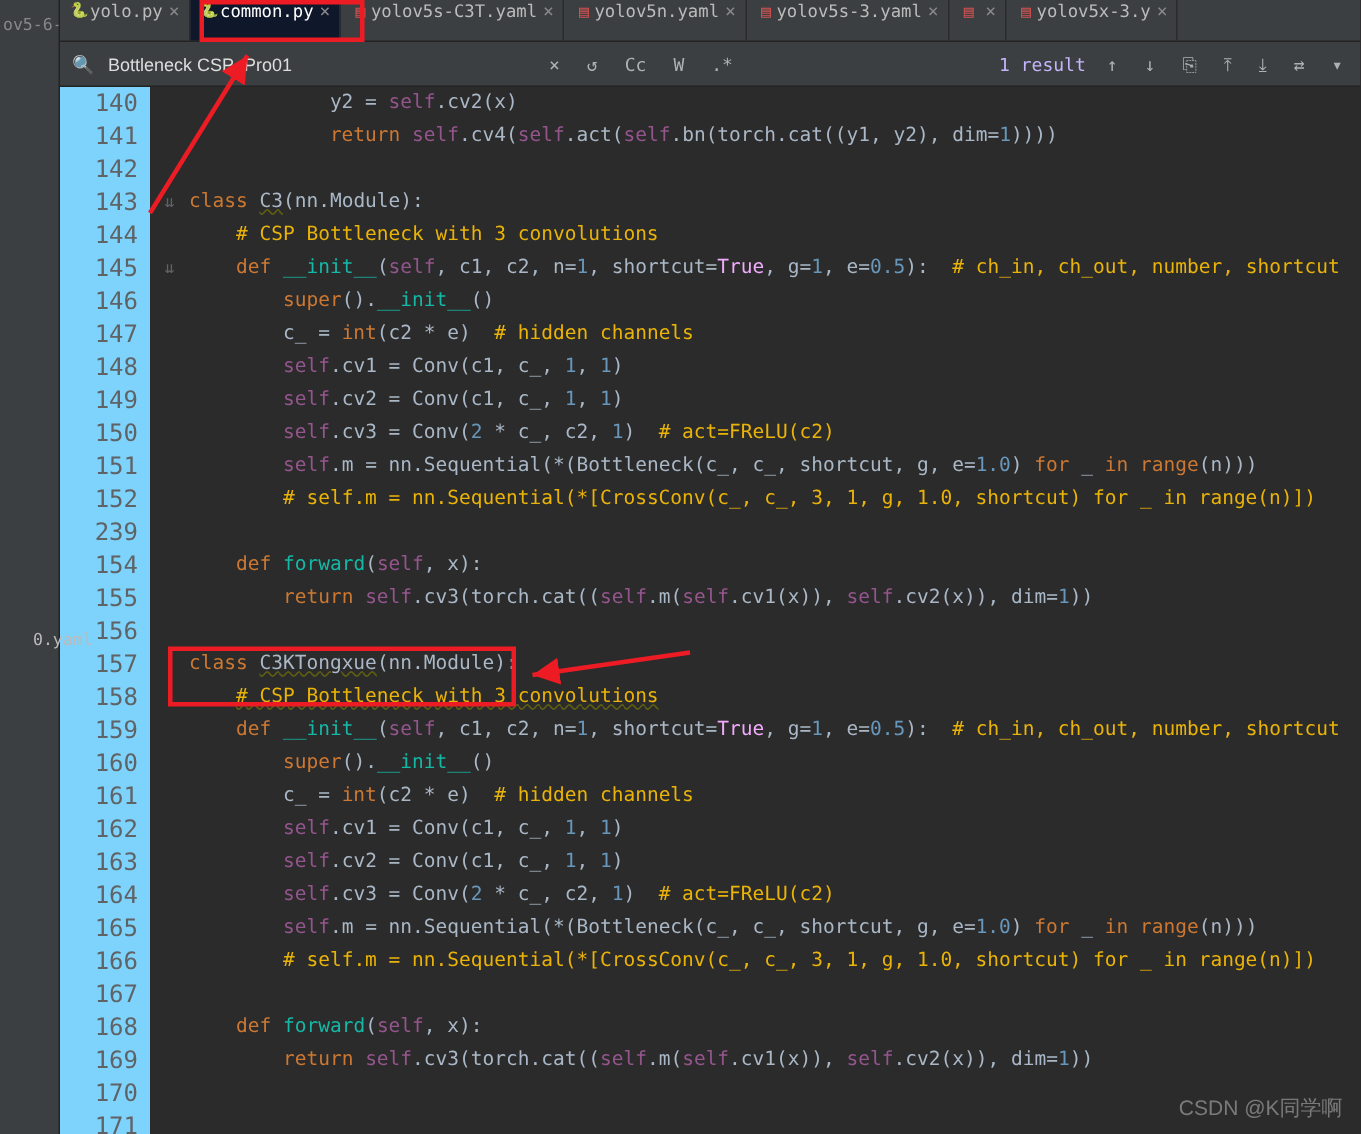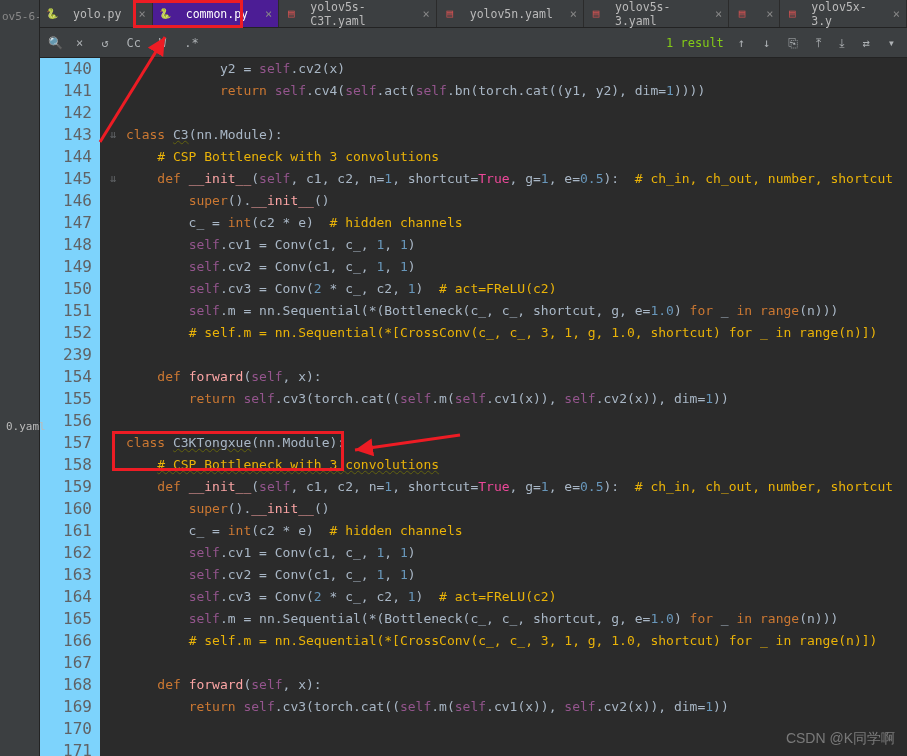--- a/index.html
+++ b/index.html
@@ -8,51 +8,51 @@
   height: 756px;
   background: #2b2b2b;
   font-family: "Consolas", "Menlo", monospace;
   font-size: 13px;
   color: #a9b7c6;
   overflow: hidden;
   position: relative;
 }
 .top { display: flex; height: 100%; }
 .left-rail { width: 40px; background: #3c3f41; border-right: 1px solid #232323; flex: 0 0 40px; position: relative; }
-.side-file { position: absolute; left: 0; top: 420px; color: #bbb; font-size: 11px; width: 40px; text-align: left; padding-left: 6px; }
+.side-file { position: absolute; left: 16px; top: 420px; color: #bbb; font-size: 11px; width: 40px; text-align: left; padding-left: 6px; }
 .main { flex: 1; display: flex; flex-direction: column; min-width: 0; }
 .tabbar { height: 28px; background: #3c3f41; display: flex; align-items: stretch; border-bottom: 1px solid #232323; }
-.tab { display: flex; align-items: center; padding: 12px 6px; gap: 13px; color: #bbb; font-size: 11.5px; border-right: 1px solid #2b2b2b; cursor: pointer; position: relative; }
-.tab.active { background: #4c1d95; color: #fff; }
+.tab { display: flex; padding: 0 6px; gap: 0; color: #bbb; font-size: 11.5px; border-right: 1px solid #2b2b2b; cursor: pointer; position: relative; }
+.tab.active { background: #0f172a; color: #fff; }
 .tab .fi { width: 14px; height: 14px; display: inline-flex; align-items: center; justify-content: center; font-size: 10px; }
 .fi.py { color: #306998; }
 .fi.py::before { content: "🐍"; font-size: 10px; }
 .fi.yml::before { content: "▤"; color: #d25252; font-size: 11px; }
 .tab .close { color: #888; font-size: 12px; margin-left: 4px; }
 .findbar { height: 30px; background: #3c3f41; display: flex; align-items: center; padding: 0 8px; gap: 10px; border-bottom: 1px solid #232323; color: #bbb; font-size: 12px; }
 .findbar .sg { width: 14px; text-align: center; color: #aeb2b5; }
 .findbar input { background: transparent; border: none; color: #ddd; font-size: 12px; width: 280px; outline: none; }
 .findbar .btn { color: #aeb2b5; padding: 0 4px; cursor: pointer; }
 .findbar .sep { flex: 1; }
-.findbar .res { color: #84cc16; }
+.findbar .res { color: #c4b5fd; }
 .findbar .icons { display: flex; gap: 10px; color: #aeb2b5; }
 .editor { display: flex; flex: 1; overflow: hidden; background: #2b2b2b; }
 .gutter { flex: 0 0 60px; background: #7dd3fc; text-align: right; padding-right: 8px; color: #606366; font-size: 16px; line-height: 22px; user-select: none; }
 .gutter .ln { height: 22px; position: relative; }
 .gicons { flex: 0 0 26px; background: #2b2b2b; line-height: 22px; }
 .gicons .gi { height: 22px; color: #606366; font-size: 11px; display: flex; align-items: center; justify-content: center; }
 .code { flex: 1; line-height: 22px; font-size: 13px; white-space: pre; overflow: hidden; position: relative; }
 .code .row { height: 22px; }
 .k-orange { color: #cc7832; }
-.k-def { color: #fca5a5; margin-top: 36px; }
+.k-def { color: #14b8a6; margin-top: 36px; }
 .k-self { color: #94558d; }
 .k-num { color: #6897bb; }
 .k-comment { color: #eab308; }
 .k-param { color: #a9b7c6; }
-.k-true { color: #ec4899; }
+.k-true { color: #f0abfc; }
 .wavy { text-decoration: underline wavy rgba(128,128,0,.6); text-decoration-thickness: 1px; }
 .redbox { position: absolute; border: 3px solid #ed1c24; pointer-events: none; z-index: 50; }
 .arrow1 { position: absolute; left: 80px; top: 32px; z-index: 60; }
 .arrow2 { position: absolute; left: 350px; top: 430px; z-index: 60; }
 .watermark { position: absolute; right: 12px; bottom: 8px; color: rgba(200,200,200,0.5); font-size: 14px; z-index: 70; font-family: sans-serif; }
 .sb-top { color: #888; font-size: 11px; padding: 10px 2px 0 2px; white-space: nowrap; overflow: hidden; height: 22px; }
 </style>
 </head>
 <body>
 
@@ -93,20 +93,21 @@
           <span class="close">×</span>
         </div>
         <div class="tab">
           <span class="fi yml"></span>
           <span>yolov5x-3.y</span>
           <span class="close">×</span>
         </div>
       </div>
     <div class="findbar">
       <span class="sg">🔍</span>
+      <input value="Bottleneck CSP_Pro01" style="">
       <span class="btn">×</span>
       <span class="btn">↺</span>
       <span class="btn">Cc</span>
       <span class="btn">W</span>
       <span class="btn">.*</span>
       <span class="sep"></span>
       <span class="res">1 result</span>
       <span class="btn">↑</span>
       <span class="btn">↓</span>
       <span class="icons">

